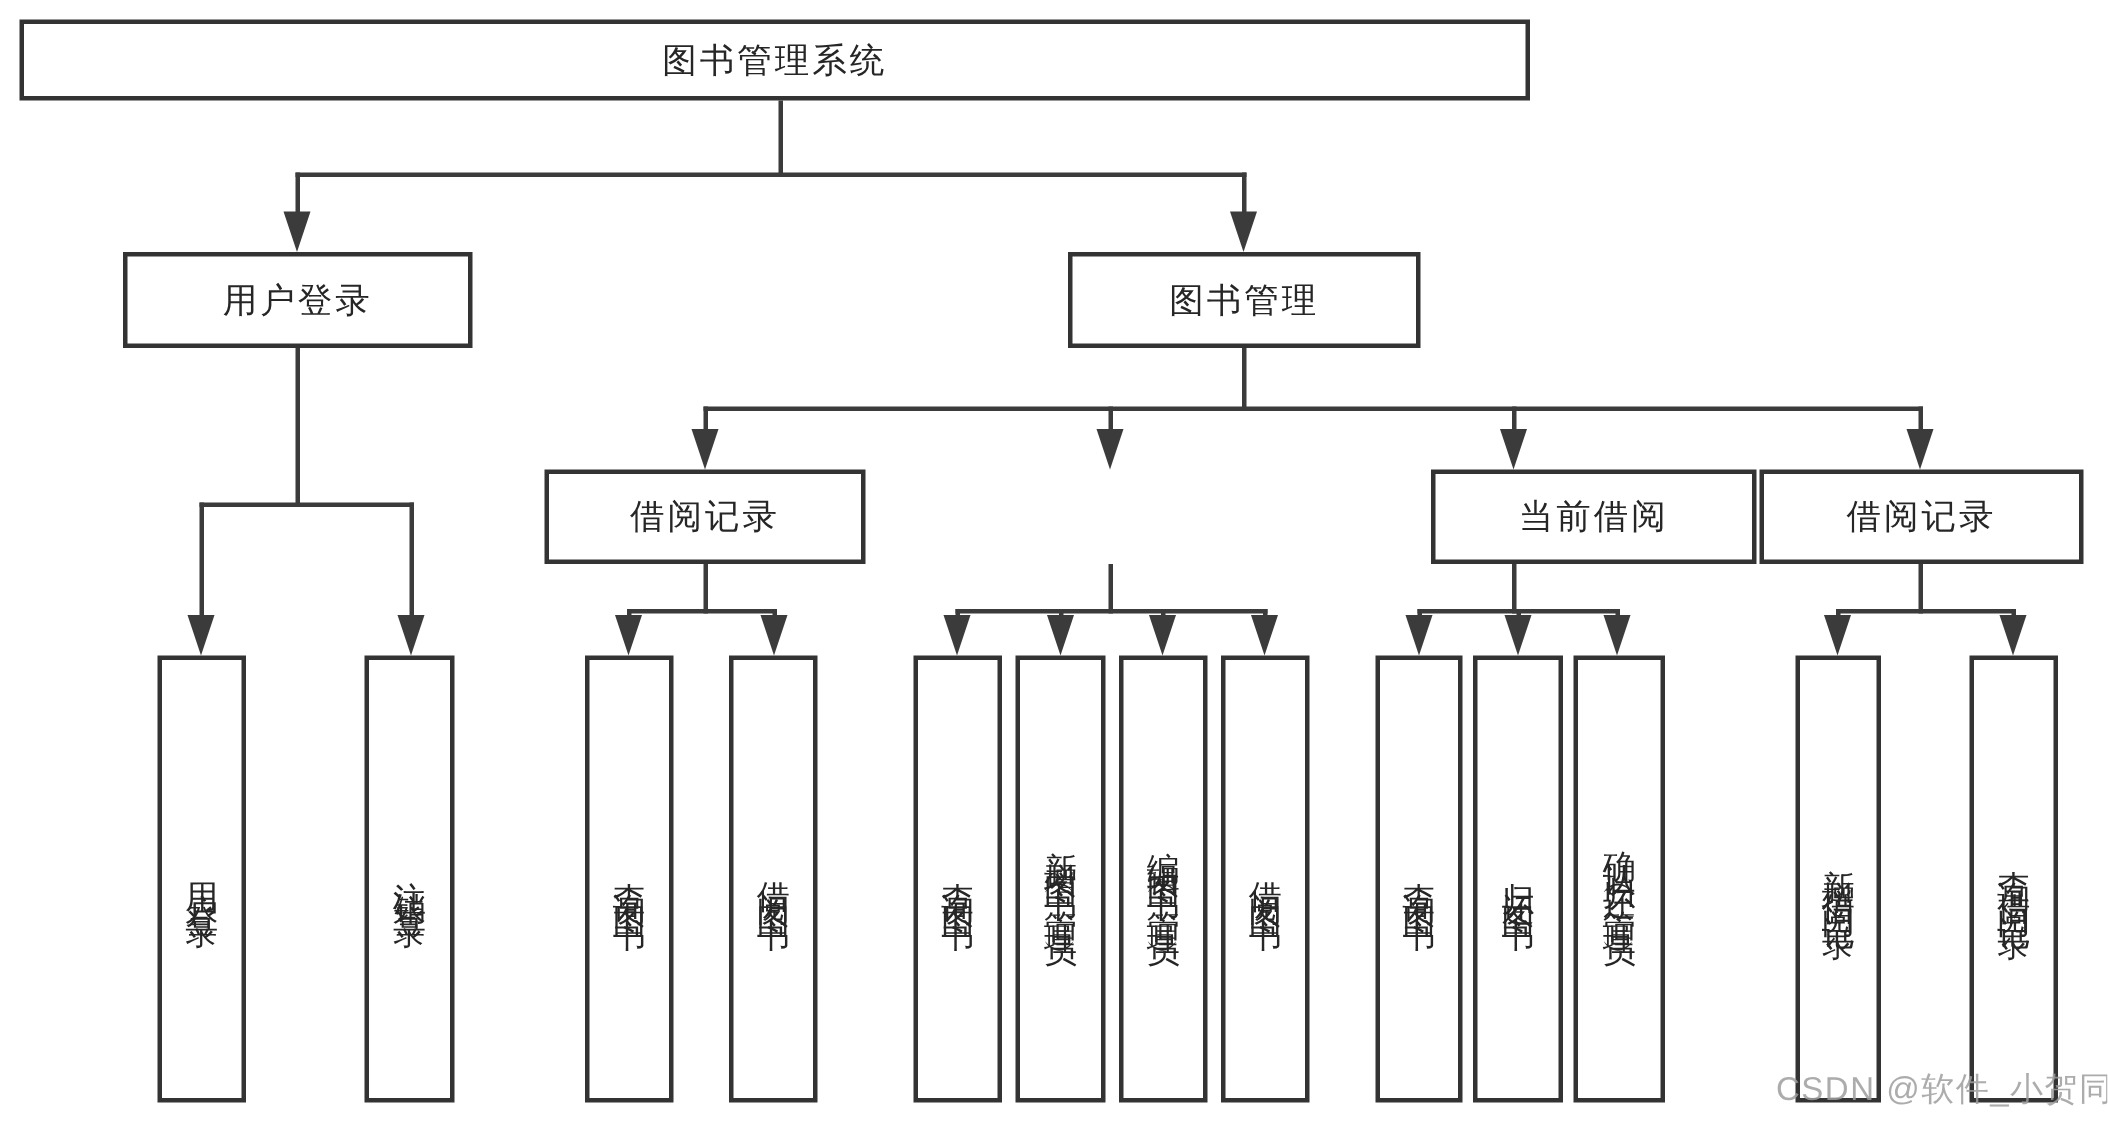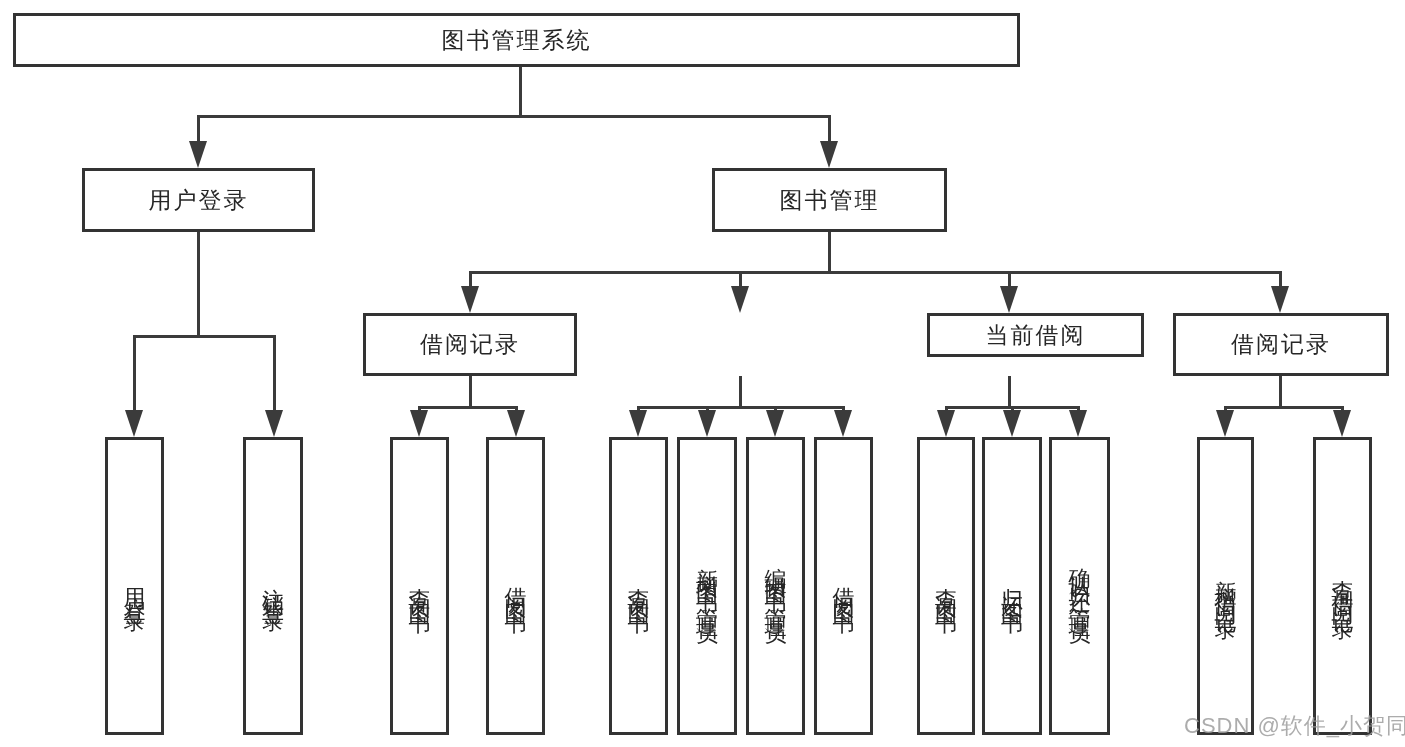--- a/index.html
+++ b/index.html
@@ -62,21 +62,21 @@
 
   <div class="node" style="left:13px;top:13px;width:1007px;height:54px;">图书管理系统</div>
 
   <div class="node" style="left:82px;top:168px;width:233px;height:64px;">用户登录</div>
 
   <div class="node" style="left:712px;top:168px;width:235px;height:64px;">图书管理</div>
 
   <div class="node" style="left:363px;top:313px;width:214px;height:63px;">借阅记录</div>
 
 
-  <div class="node" style="left:927px;top:313px;width:217px;height:44px;">当前借阅</div>
+  <div class="node" style="left:954px;top:313px;width:217px;height:63px;">当前借阅</div>
 
   <div class="node" style="left:1173px;top:313px;width:216px;height:63px;">借阅记录</div>
 
   <div class="vnode" style="left:105px;top:437px;width:59px;height:298px;">
     <span>用户登录</span>
   </div>
   <div class="vnode" style="left:243px;top:437px;width:60px;height:298px;">
     <span>注销登录</span>
   </div>
 

